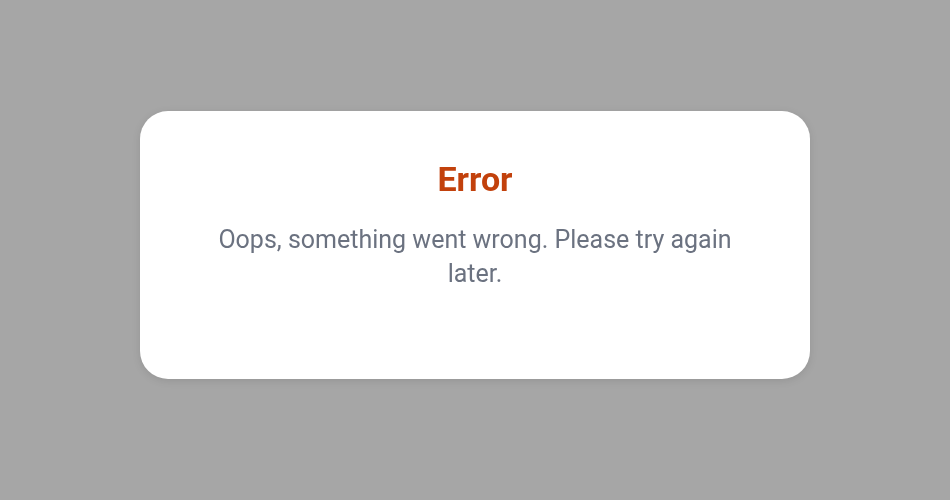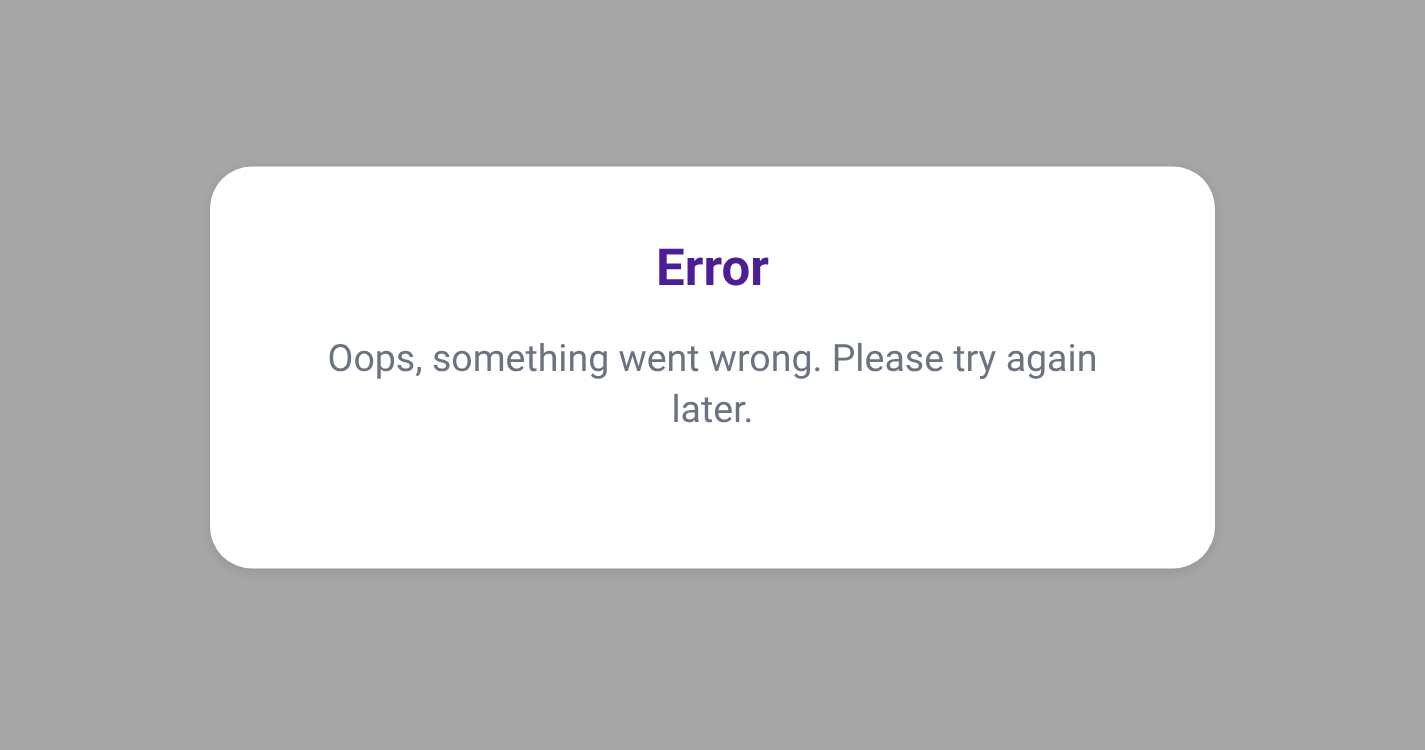--- a/index.html
+++ b/index.html
@@ -24,21 +24,21 @@
       padding: 48px 40px 40px 40px;
       display: flex;
       flex-direction: column;
       align-items: center;
       box-shadow: 0 2px 8px rgba(0,0,0,0.1);
       margin-top: -10px;
     }
     .dialog-title {
       font-size: 34px;
       font-weight: 700;
-      color: #4c1d95;
+      color: #c2410c;
       margin-bottom: 24px;
       text-align: left;
     }
     .dialog-message {
       font-size: 25px;
       font-weight: 400;
       color: #6b7280;
       text-align: center;
       line-height: 1.35;
       margin-bottom: 48px;

